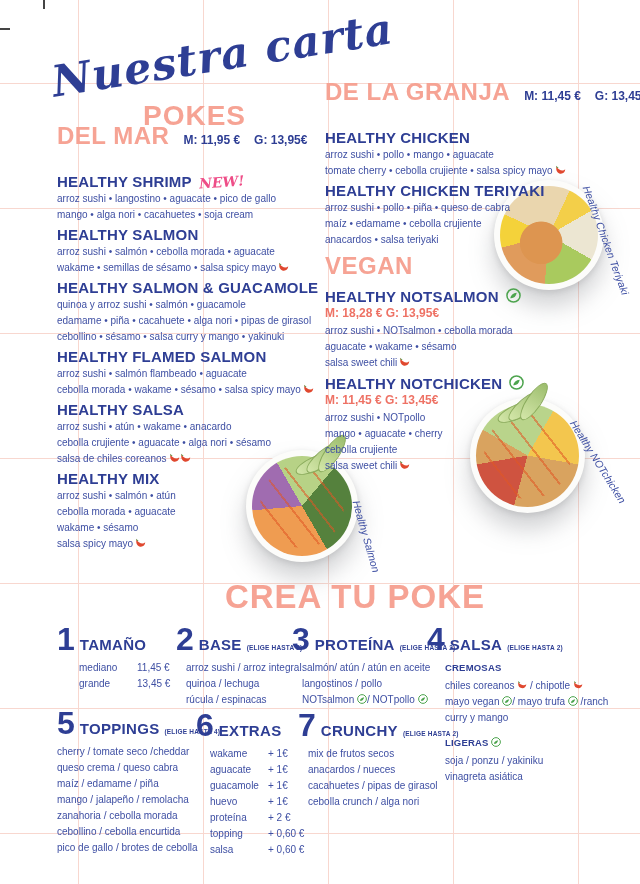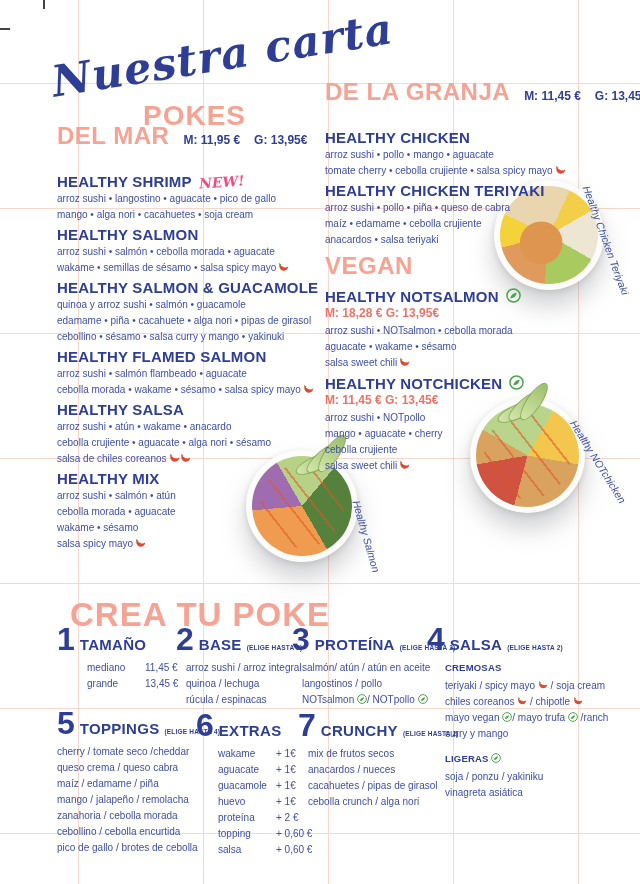--- a/index.html
+++ b/index.html
@@ -11,21 +11,21 @@
     background-size:125px 125px;background-position:78px 83px;}
   .crop-v{position:absolute;left:43px;top:0;width:2px;height:9px;background:#444;}
   .crop-h{position:absolute;left:0;top:28px;width:10px;height:2px;background:#444;}
 
   
   .script-title{position:absolute;left:50px;top:30px;font-family:"DejaVu Serif",serif;
     font-style:italic;font-weight:700;font-size:43px;color:#2e3e94;transform:rotate(-9deg);
     letter-spacing:1px;white-space:nowrap;z-index:3;}
   .pokes-title{position:absolute;left:143px;top:100px;font-size:28px;font-weight:700;
     color:#f6a394;letter-spacing:1px;z-index:3;}
-  .crea-title{position:absolute;left:70px;right:0;top:596px;font-size:33px;
+  .crea-title{position:absolute;left:70px;right:0;top:578px;text-align:center;font-size:33px;
     font-weight:700;color:#f6a394;letter-spacing:1px;z-index:3;}
 
   
   .col-left{position:absolute;left:57px;top:122px;width:262px;z-index:2;}
   .col-right{position:absolute;left:325px;top:78px;width:255px;z-index:2;}
   .sec-head{display:flex;align-items:baseline;gap:14px;white-space:nowrap;}
   .sec-title{font-size:24px;font-weight:700;color:#f6a394;letter-spacing:.5px;}
   .sec-prices{display:flex;gap:14px;font-weight:700;font-size:12px;color:#2e3e94;}
   .vegan-title{font-size:24px;font-weight:700;color:#f6a394;letter-spacing:.5px;margin:5px 0 7px;}
   .items{margin-top:23px;}
@@ -84,21 +84,21 @@
   .steps > div:nth-of-type(7){left:298px;top:710px;width:175px;}
   .steps > div:nth-of-type(1) .step-body{padding-left:22px;}
   .steps > div:nth-of-type(4) .step-body{padding-left:18px;}
   .steps > div:nth-of-type(5) .step-body{padding-left:0;}
   .steps > div:nth-of-type(6) .step-body{padding-left:14px;}
   .step-head{display:flex;align-items:baseline;gap:5px;white-space:nowrap;}
   .step-num{font-size:32px;font-weight:700;color:#2e3e94;line-height:30px;}
   .step-title{font-size:15px;font-weight:700;color:#2e3e94;letter-spacing:.3px;}
   .step-note{font-size:6.5px;font-weight:700;color:#2e3e94;letter-spacing:.2px;}
   .step-body{margin-top:6px;padding-left:10px;font-size:10px;line-height:16px;color:#3e4fa3;}
-  .pair{display:flex;white-space:nowrap;margin-left:8px;}
+  .pair{display:flex;white-space:nowrap;}
   .plabel{width:58px;}
   .sline{white-space:nowrap;}
   .group{margin-bottom:9px;}
   .group-sub{font-size:9.5px;font-weight:700;color:#2e3e94;margin-bottom:2px;letter-spacing:.2px;}
   .group-sub .vegan-wrap svg{width:10px;height:10px;vertical-align:-1px;}
   .seg-icon svg{width:10px;height:10px;}
   .item-price:empty{display:none;}
 </style>
 </head>
 <body>
@@ -468,26 +468,20 @@
           </div>
           <div class="slines">
             
           </div>
           <div class="groups">
 
               <div class="group">
                 <div class="group-sub"><span>CREMOSAS</span> </div>
                 <div class="slines">
 
-                    <div class="sline">
-                      
-                    <span class="seg"><span>teriyaki / spicy mayo </span><span class="seg-icon"><svg viewBox="0 0 14 12" width="11" height="10">
-                        <path d="M2 1 C3 3 3 4 5 5 C8 7 11 7 13 5 C13 9 9 12 5 10 C2 9 1 5 2 1 Z" fill="#e0482f"></path>
-                        <path d="M1.5 0.5 C2.5 1.5 3 2 4.5 2.5 L3.5 3.5 C2 3 1.5 2 1.5 0.5 Z" fill="#5a9e4c"></path>
-                      </svg></span></span><span class="seg"><span> / soja cream</span></span></div>
 
                     <div class="sline">
                       
                     <span class="seg"><span>chiles coreanos </span><span class="seg-icon"><svg viewBox="0 0 14 12" width="11" height="10">
                         <path d="M2 1 C3 3 3 4 5 5 C8 7 11 7 13 5 C13 9 9 12 5 10 C2 9 1 5 2 1 Z" fill="#e0482f"></path>
                         <path d="M1.5 0.5 C2.5 1.5 3 2 4.5 2.5 L3.5 3.5 C2 3 1.5 2 1.5 0.5 Z" fill="#5a9e4c"></path>
                       </svg></span></span><span class="seg"><span> / chipotle </span><span class="seg-icon"><svg viewBox="0 0 14 12" width="11" height="10">
                         <path d="M2 1 C3 3 3 4 5 5 C8 7 11 7 13 5 C13 9 9 12 5 10 C2 9 1 5 2 1 Z" fill="#e0482f"></path>
                         <path d="M1.5 0.5 C2.5 1.5 3 2 4.5 2.5 L3.5 3.5 C2 3 1.5 2 1.5 0.5 Z" fill="#5a9e4c"></path>
                       </svg></span></span></div>

